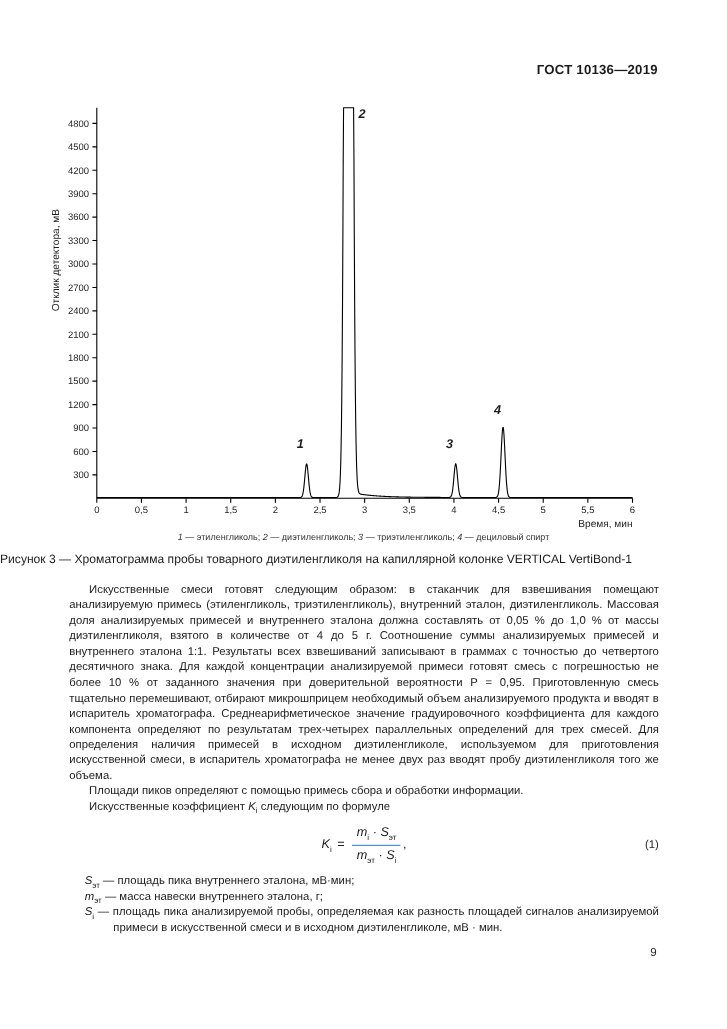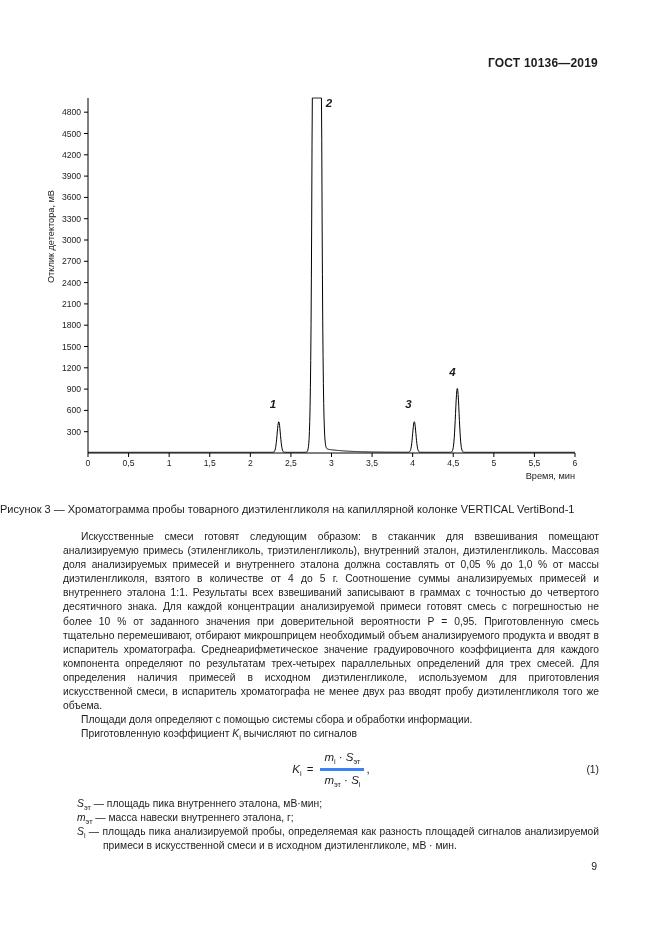--- a/index.html
+++ b/index.html
@@ -13,21 +13,21 @@
   .legend i{font-style:italic;}
   .fig-caption{position:absolute;top:503px;left:0;width:100%;font-size:11px;}
   .text-block{position:absolute;top:530px;left:63px;width:536px;font-size:10.3px;line-height:1.37;text-align:justify;}
   .para{margin:0;text-indent:18px;}
   .para i{font-style:italic;}
   sub{font-size:7.3px;line-height:0;}
   .formula-row{position:relative;margin:9px 0 8px 0;text-align:center;font-size:11.5px;}
   .formula-inner{display:inline-flex;align-items:center;}
   .eq{margin:0 5px;}
   .frac{display:inline-block;vertical-align:middle;text-align:center;margin:0 2px;}
-  .frac .num{display:block;border-bottom:3px solid #3b82f6;padding:0 4px 2px;}
+  .frac .num{display:block;border-bottom:1px solid #3b82f6;padding:0 4px 2px;}
   .frac .den{display:block;padding:2px 4px 0;}
   .formula-number{position:absolute;right:0;top:50%;transform:translateY(-50%);font-size:10.3px;}
   .defs{margin-top:2px;}
   .def-line{padding-left:26px;text-indent:-26px;}
   .def-indent{padding-left:40px;}
   .def-line i{font-style:italic;}
   .page-number{position:absolute;top:860px;right:64px;font-size:10.5px;}
 </style>
 </head>
 <body>
@@ -101,27 +101,28 @@
         <path d="M50.00 364.29L50.32 364.29L50.65 364.29L50.97 364.29L51.30 364.29L51.62 364.29L51.95 364.29L52.27 364.29L52.60 364.29L52.92 364.29L53.25 364.29L53.57 364.29L53.90 364.29L54.22 364.29L54.55 364.29L54.87 364.29L55.19 364.29L55.52 364.29L55.84 364.29L56.17 364.29L56.49 364.29L56.82 364.29L57.14 364.29L57.47 364.29L57.79 364.29L58.12 364.29L58.44 364.29L58.77 364.29L59.09 364.29L59.42 364.29L59.74 364.29L60.06 364.29L60.39 364.29L60.71 364.29L61.04 364.29L61.36 364.29L61.69 364.29L62.01 364.29L62.34 364.29L62.66 364.29L62.99 364.29L63.31 364.29L63.64 364.29L63.96 364.29L64.29 364.29L64.61 364.29L64.93 364.29L65.26 364.29L65.58 364.29L65.91 364.29L66.23 364.29L66.56 364.29L66.88 364.29L67.21 364.29L67.53 364.29L67.86 364.29L68.18 364.29L68.51 364.29L68.83 364.29L69.16 364.29L69.48 364.29L69.80 364.29L70.13 364.29L70.45 364.29L70.78 364.29L71.10 364.29L71.43 364.29L71.75 364.29L72.08 364.29L72.40 364.29L72.73 364.29L73.05 364.29L73.38 364.29L73.70 364.29L74.03 364.29L74.35 364.29L74.67 364.29L75.00 364.29L75.32 364.29L75.65 364.29L75.97 364.29L76.30 364.29L76.62 364.29L76.95 364.29L77.27 364.29L77.60 364.29L77.92 364.29L78.25 364.29L78.57 364.29L78.90 364.29L79.22 364.29L79.54 364.29L79.87 364.29L80.19 364.29L80.52 364.29L80.84 364.29L81.17 364.29L81.49 364.29L81.82 364.29L82.14 364.29L82.47 364.29L82.79 364.29L83.12 364.29L83.44 364.29L83.77 364.29L84.09 364.29L84.41 364.29L84.74 364.29L85.06 364.29L85.39 364.29L85.71 364.29L86.04 364.29L86.36 364.29L86.69 364.29L87.01 364.29L87.34 364.29L87.66 364.29L87.99 364.29L88.31 364.29L88.64 364.29L88.96 364.29L89.28 364.29L89.61 364.29L89.93 364.29L90.26 364.29L90.58 364.29L90.91 364.29L91.23 364.29L91.56 364.29L91.88 364.29L92.21 364.29L92.53 364.29L92.86 364.29L93.18 364.29L93.51 364.29L93.83 364.29L94.15 364.29L94.48 364.29L94.80 364.29L95.13 364.29L95.45 364.29L95.78 364.29L96.10 364.29L96.43 364.29L96.75 364.29L97.08 364.29L97.40 364.29L97.73 364.29L98.05 364.29L98.38 364.29L98.70 364.29L99.02 364.29L99.35 364.29L99.67 364.29L100.00 364.29L100.32 364.29L100.65 364.29L100.97 364.29L101.30 364.29L101.62 364.29L101.95 364.29L102.27 364.29L102.60 364.29L102.92 364.29L103.25 364.29L103.57 364.29L103.89 364.29L104.22 364.29L104.54 364.29L104.87 364.29L105.19 364.29L105.52 364.29L105.84 364.29L106.17 364.29L106.49 364.29L106.82 364.29L107.14 364.29L107.47 364.29L107.79 364.29L108.12 364.29L108.44 364.29L108.76 364.29L109.09 364.29L109.41 364.29L109.74 364.29L110.06 364.29L110.39 364.29L110.71 364.29L111.04 364.29L111.36 364.29L111.69 364.29L112.01 364.29L112.34 364.29L112.66 364.29L112.99 364.29L113.31 364.29L113.63 364.29L113.96 364.29L114.28 364.29L114.61 364.29L114.93 364.29L115.26 364.29L115.58 364.29L115.91 364.29L116.23 364.29L116.56 364.29L116.88 364.29L117.21 364.29L117.53 364.29L117.86 364.29L118.18 364.29L118.50 364.29L118.83 364.29L119.15 364.29L119.48 364.29L119.80 364.29L120.13 364.29L120.45 364.29L120.78 364.29L121.10 364.29L121.43 364.29L121.75 364.29L122.08 364.29L122.40 364.29L122.73 364.29L123.05 364.29L123.37 364.29L123.70 364.29L124.02 364.29L124.35 364.29L124.67 364.29L125.00 364.29L125.32 364.29L125.65 364.29L125.97 364.29L126.30 364.29L126.62 364.29L126.95 364.29L127.27 364.29L127.60 364.29L127.92 364.29L128.24 364.29L128.57 364.29L128.89 364.29L129.22 364.29L129.54 364.29L129.87 364.29L130.19 364.29L130.52 364.29L130.84 364.29L131.17 364.29L131.49 364.29L131.82 364.29L132.14 364.29L132.47 364.29L132.79 364.29L133.11 364.29L133.44 364.29L133.76 364.29L134.09 364.29L134.41 364.29L134.74 364.29L135.06 364.29L135.39 364.29L135.71 364.29L136.04 364.29L136.36 364.29L136.69 364.29L137.01 364.29L137.34 364.29L137.66 364.29L137.98 364.29L138.31 364.29L138.63 364.29L138.96 364.29L139.28 364.29L139.61 364.29L139.93 364.29L140.26 364.29L140.58 364.29L140.91 364.29L141.23 364.29L141.56 364.29L141.88 364.29L142.21 364.29L142.53 364.29L142.85 364.29L143.18 364.29L143.50 364.29L143.83 364.29L144.15 364.29L144.48 364.29L144.80 364.29L145.13 364.29L145.45 364.29L145.78 364.29L146.10 364.29L146.43 364.29L146.75 364.29L147.08 364.29L147.40 364.29L147.72 364.29L148.05 364.29L148.37 364.29L148.70 364.29L149.02 364.29L149.35 364.29L149.67 364.29L150.00 364.29L150.32 364.29L150.65 364.29L150.97 364.29L151.30 364.29L151.62 364.29L151.95 364.29L152.27 364.29L152.59 364.29L152.92 364.29L153.24 364.29L153.57 364.29L153.89 364.29L154.22 364.29L154.54 364.29L154.87 364.29L155.19 364.29L155.52 364.29L155.84 364.29L156.17 364.29L156.49 364.29L156.82 364.29L157.14 364.29L157.46 364.29L157.79 364.29L158.11 364.29L158.44 364.29L158.76 364.29L159.09 364.29L159.41 364.29L159.74 364.29L160.06 364.29L160.39 364.29L160.71 364.29L161.04 364.29L161.36 364.29L161.69 364.29L162.01 364.29L162.33 364.29L162.66 364.29L162.98 364.29L163.31 364.29L163.63 364.29L163.96 364.29L164.28 364.29L164.61 364.29L164.93 364.29L165.26 364.29L165.58 364.29L165.91 364.29L166.23 364.29L166.56 364.29L166.88 364.29L167.20 364.29L167.53 364.29L167.85 364.29L168.18 364.29L168.50 364.29L168.83 364.29L169.15 364.29L169.48 364.29L169.80 364.29L170.13 364.29L170.45 364.29L170.78 364.29L171.10 364.29L171.43 364.29L171.75 364.29L172.07 364.29L172.40 364.29L172.72 364.29L173.05 364.29L173.37 364.29L173.70 364.29L174.02 364.29L174.35 364.29L174.67 364.29L175.00 364.29L175.32 364.29L175.65 364.29L175.97 364.29L176.30 364.29L176.62 364.29L176.94 364.29L177.27 364.29L177.59 364.29L177.92 364.29L178.24 364.29L178.57 364.29L178.89 364.29L179.22 364.29L179.54 364.29L179.87 364.29L180.19 364.29L180.52 364.29L180.84 364.29L181.17 364.29L181.49 364.29L181.81 364.29L182.14 364.29L182.46 364.29L182.79 364.29L183.11 364.29L183.44 364.29L183.76 364.29L184.09 364.29L184.41 364.29L184.74 364.29L185.06 364.29L185.39 364.29L185.71 364.29L186.04 364.29L186.36 364.29L186.68 364.29L187.01 364.29L187.33 364.29L187.66 364.29L187.98 364.29L188.31 364.29L188.63 364.29L188.96 364.29L189.28 364.29L189.61 364.29L189.93 364.29L190.26 364.29L190.58 364.29L190.91 364.29L191.23 364.29L191.55 364.29L191.88 364.29L192.20 364.29L192.53 364.29L192.85 364.29L193.18 364.29L193.50 364.29L193.83 364.29L194.15 364.29L194.48 364.29L194.80 364.29L195.13 364.29L195.45 364.29L195.78 364.29L196.10 364.29L196.42 364.29L196.75 364.29L197.07 364.29L197.40 364.29L197.72 364.29L198.05 364.29L198.37 364.29L198.70 364.29L199.02 364.29L199.35 364.29L199.67 364.29L200.00 364.29L200.32 364.29L200.65 364.29L200.97 364.29L201.29 364.29L201.62 364.29L201.94 364.29L202.27 364.29L202.59 364.29L202.92 364.29L203.24 364.29L203.57 364.29L203.89 364.29L204.22 364.29L204.54 364.29L204.87 364.29L205.19 364.29L205.52 364.29L205.84 364.29L206.16 364.29L206.49 364.29L206.81 364.29L207.14 364.29L207.46 364.29L207.79 364.29L208.11 364.29L208.44 364.29L208.76 364.29L209.09 364.29L209.41 364.29L209.74 364.29L210.06 364.29L210.39 364.29L210.71 364.29L211.03 364.29L211.36 364.29L211.68 364.29L212.01 364.29L212.33 364.29L212.66 364.29L212.98 364.29L213.31 364.29L213.63 364.29L213.96 364.29L214.28 364.29L214.61 364.29L214.93 364.29L215.26 364.29L215.58 364.29L215.90 364.29L216.23 364.29L216.55 364.29L216.88 364.29L217.20 364.29L217.53 364.29L217.85 364.29L218.18 364.29L218.50 364.29L218.83 364.29L219.15 364.29L219.48 364.29L219.80 364.29L220.13 364.29L220.45 364.29L220.77 364.29L221.10 364.29L221.42 364.29L221.75 364.29L222.07 364.29L222.40 364.29L222.72 364.29L223.05 364.29L223.37 364.29L223.70 364.29L224.02 364.29L224.35 364.29L224.67 364.29L225.00 364.29L225.32 364.29L225.64 364.29L225.97 364.29L226.29 364.29L226.62 364.29L226.94 364.29L227.27 364.29L227.59 364.29L227.92 364.29L228.24 364.29L228.57 364.29L228.89 364.29L229.22 364.29L229.54 364.29L229.87 364.29L230.19 364.29L230.51 364.29L230.84 364.29L231.16 364.29L231.49 364.29L231.81 364.29L232.14 364.29L232.46 364.29L232.79 364.29L233.11 364.29L233.44 364.29L233.76 364.29L234.09 364.28L234.41 364.27L234.74 364.26L235.06 364.22L235.38 364.16L235.71 364.04L236.03 363.83L236.36 363.49L236.68 362.95L237.01 362.12L237.33 360.92L237.66 359.27L237.98 357.09L238.31 354.38L238.63 351.18L238.96 347.62L239.28 343.93L239.61 340.39L239.93 337.35L240.25 335.10L240.58 333.91L240.90 333.91L241.23 335.10L241.55 337.35L241.88 340.39L242.20 343.93L242.53 347.62L242.85 351.18L243.18 354.38L243.50 357.09L243.83 359.27L244.15 360.92L244.48 362.12L244.80 362.95L245.12 363.49L245.45 363.83L245.77 364.04L246.10 364.16L246.42 364.22L246.75 364.26L247.07 364.27L247.40 364.28L247.72 364.29L248.05 364.29L248.37 364.29L248.70 364.29L249.02 364.29L249.35 364.29L249.67 364.29L249.99 364.29L250.32 364.29L250.64 364.29L250.97 364.29L251.29 364.29L251.62 364.29L251.94 364.29L252.27 364.29L252.59 364.29L252.92 364.29L253.24 364.29L253.57 364.29L253.89 364.29L254.22 364.29L254.54 364.29L254.86 364.29L255.19 364.29L255.51 364.29L255.84 364.29L256.16 364.29L256.49 364.29L256.81 364.29L257.14 364.29L257.46 364.29L257.79 364.29L258.11 364.29L258.44 364.29L258.76 364.29L259.09 364.29L259.41 364.29L259.73 364.29L260.06 364.29L260.38 364.29L260.71 364.29L261.03 364.29L261.36 364.29L261.68 364.29L262.01 364.29L262.33 364.29L262.66 364.29L262.98 364.29L263.31 364.29L263.63 364.29L263.96 364.29L264.28 364.29L264.60 364.29L264.93 364.29L265.25 364.29L265.58 364.29L265.90 364.29L266.23 364.29L266.55 364.28L266.88 364.28L267.20 364.27L267.53 364.25L267.85 364.21L268.18 364.15L268.50 364.04L268.83 363.85L269.15 363.53L269.47 363.00L269.80 362.15L270.12 360.81L270.45 358.71L270.77 355.51L271.10 350.71L271.42 343.67L271.75 333.53L272.07 319.21L272.40 299.39L272.72 272.50L273.05 236.75L273.37 190.21L273.70 130.87L274.02 56.81L274.34 10.00L274.67 10.00L274.99 10.00L275.32 10.00L275.64 10.00L275.97 10.00L276.29 10.00L276.62 10.00L276.94 10.00L277.27 10.00L277.59 10.00L277.92 10.00L278.24 10.00L278.57 10.00L278.89 10.00L279.21 10.00L279.54 10.00L279.86 10.00L280.19 10.00L280.51 10.00L280.84 10.00L281.16 10.00L281.49 10.00L281.81 10.00L282.14 10.00L282.46 10.00L282.79 10.00L283.11 10.00L283.44 10.00L283.76 52.72L284.08 126.84L284.41 186.24L284.73 232.85L285.06 268.66L285.38 295.61L285.71 315.49L286.03 329.87L286.36 340.07L286.68 347.17L287.01 352.02L287.33 355.28L287.66 357.43L287.98 358.83L288.31 359.73L288.63 360.31L288.95 360.68L289.28 360.92L289.60 361.08L289.93 361.19L290.25 361.28L290.58 361.34L290.90 361.40L291.23 361.45L291.55 361.50L291.88 361.54L292.20 361.59L292.53 361.63L292.85 361.67L293.18 361.72L293.50 361.76L293.82 361.80L294.15 361.84L294.47 361.88L294.80 361.91L295.12 361.95L295.45 361.99L295.77 362.03L296.10 362.06L296.42 362.10L296.75 362.13L297.07 362.17L297.40 362.20L297.72 362.23L298.05 362.27L298.37 362.30L298.69 362.33L299.02 362.36L299.34 362.39L299.67 362.42L299.99 362.45L300.32 362.48L300.64 362.51L300.97 362.54L301.29 362.56L301.62 362.59L301.94 362.62L302.27 362.65L302.59 362.67L302.92 362.70L303.24 362.72L303.56 362.75L303.89 362.77L304.21 362.80L304.54 362.82L304.86 362.84L305.19 362.87L305.51 362.89L305.84 362.91L306.16 362.93L306.49 362.95L306.81 362.98L307.14 363.00L307.46 363.02L307.79 363.04L308.11 363.06L308.43 363.08L308.76 363.10L309.08 363.11L309.41 363.13L309.73 363.15L310.06 363.17L310.38 363.19L310.71 363.21L311.03 363.22L311.36 363.24L311.68 363.26L312.01 363.27L312.33 363.29L312.66 363.30L312.98 363.32L313.30 363.34L313.63 363.35L313.95 363.37L314.28 363.38L314.60 363.39L314.93 363.41L315.25 363.42L315.58 363.44L315.90 363.45L316.23 363.46L316.55 363.48L316.88 363.49L317.20 363.50L317.53 363.51L317.85 363.53L318.17 363.54L318.50 363.55L318.82 363.56L319.15 363.57L319.47 363.59L319.80 363.60L320.12 363.61L320.45 363.62L320.77 363.63L321.10 363.64L321.42 363.65L321.75 363.66L322.07 363.67L322.40 363.68L322.72 363.69L323.04 363.70L323.37 363.71L323.69 363.72L324.02 363.73L324.34 363.74L324.67 363.74L324.99 363.75L325.32 363.76L325.64 363.77L325.97 363.78L326.29 363.79L326.62 363.79L326.94 363.80L327.27 363.81L327.59 363.82L327.91 363.83L328.24 363.83L328.56 363.84L328.89 363.85L329.21 363.85L329.54 363.86L329.86 363.87L330.19 363.87L330.51 363.88L330.84 363.89L331.16 363.89L331.49 363.90L331.81 363.91L332.14 363.91L332.46 363.92L332.78 363.92L333.11 363.93L333.43 363.94L333.76 363.94L334.08 363.95L334.41 363.95L334.73 363.96L335.06 363.96L335.38 363.97L335.71 363.97L336.03 363.98L336.36 363.98L336.68 363.99L337.01 363.99L337.33 364.00L337.65 364.00L337.98 364.01L338.30 364.01L338.63 364.02L338.95 364.02L339.28 364.02L339.60 364.03L339.93 364.03L340.25 364.04L340.58 364.04L340.90 364.05L341.23 364.05L341.55 364.05L341.88 364.06L342.20 364.06L342.52 364.06L342.85 364.07L343.17 364.07L343.50 364.07L343.82 364.08L344.15 364.08L344.47 364.08L344.80 364.09L345.12 364.09L345.45 364.09L345.77 364.10L346.10 364.10L346.42 364.10L346.75 364.11L347.07 364.11L347.39 364.11L347.72 364.11L348.04 364.12L348.37 364.12L348.69 364.12L349.02 364.13L349.34 364.13L349.67 364.13L349.99 364.13L350.32 364.14L350.64 364.14L350.97 364.14L351.29 364.14L351.62 364.15L351.94 364.15L352.26 364.15L352.59 364.15L352.91 364.15L353.24 364.16L353.56 364.16L353.89 364.16L354.21 364.16L354.54 364.16L354.86 364.17L355.19 364.17L355.51 364.17L355.84 364.17L356.16 364.17L356.49 364.18L356.81 364.18L357.13 364.18L357.46 364.18L357.78 364.18L358.11 364.19L358.43 364.19L358.76 364.19L359.08 364.19L359.41 364.19L359.73 364.19L360.06 364.19L360.38 364.20L360.71 364.20L361.03 364.20L361.36 364.20L361.68 364.20L362.00 364.20L362.33 364.20L362.65 364.21L362.98 364.21L363.30 364.21L363.63 364.21L363.95 364.21L364.28 364.21L364.60 364.21L364.93 364.22L365.25 364.22L365.58 364.22L365.90 364.22L366.23 364.22L366.55 364.22L366.87 364.22L367.20 364.22L367.52 364.22L367.85 364.23L368.17 364.23L368.50 364.23L368.82 364.23L369.15 364.23L369.47 364.23L369.80 364.22L370.12 364.21L370.45 364.19L370.77 364.14L371.10 364.05L371.42 363.90L371.74 363.63L372.07 363.20L372.39 362.52L372.72 361.52L373.04 360.11L373.37 358.20L373.69 355.75L374.02 352.78L374.34 349.38L374.67 345.73L374.99 342.08L375.32 338.74L375.64 336.06L375.97 334.32L376.29 333.72L376.61 334.32L376.94 336.07L377.26 338.75L377.59 342.08L377.91 345.73L378.24 349.39L378.56 352.79L378.89 355.76L379.21 358.21L379.54 360.12L379.86 361.54L380.19 362.54L380.51 363.22L380.84 363.65L381.16 363.92L381.48 364.07L381.81 364.16L382.13 364.21L382.46 364.24L382.78 364.25L383.11 364.25L383.43 364.26L383.76 364.26L384.08 364.26L384.41 364.26L384.73 364.26L385.06 364.26L385.38 364.26L385.71 364.26L386.03 364.26L386.35 364.26L386.68 364.26L387.00 364.26L387.33 364.27L387.65 364.27L387.98 364.27L388.30 364.27L388.63 364.27L388.95 364.27L389.28 364.27L389.60 364.27L389.93 364.27L390.25 364.27L390.58 364.27L390.90 364.27L391.22 364.27L391.55 364.27L391.87 364.27L392.20 364.27L392.52 364.27L392.85 364.27L393.17 364.27L393.50 364.27L393.82 364.27L394.15 364.27L394.47 364.27L394.80 364.27L395.12 364.27L395.45 364.27L395.77 364.27L396.09 364.27L396.42 364.27L396.74 364.27L397.07 364.27L397.39 364.27L397.72 364.28L398.04 364.28L398.37 364.28L398.69 364.28L399.02 364.28L399.34 364.28L399.67 364.28L399.99 364.28L400.32 364.28L400.64 364.28L400.96 364.28L401.29 364.28L401.61 364.28L401.94 364.28L402.26 364.28L402.59 364.28L402.91 364.28L403.24 364.28L403.56 364.28L403.89 364.28L404.21 364.28L404.54 364.28L404.86 364.28L405.19 364.28L405.51 364.28L405.83 364.28L406.16 364.28L406.48 364.28L406.81 364.28L407.13 364.28L407.46 364.28L407.78 364.28L408.11 364.28L408.43 364.28L408.76 364.28L409.08 364.28L409.41 364.28L409.73 364.28L410.06 364.28L410.38 364.28L410.70 364.28L411.03 364.28L411.35 364.28L411.68 364.28L412.00 364.27L412.33 364.25L412.65 364.22L412.98 364.16L413.30 364.06L413.63 363.88L413.95 363.57L414.28 363.08L414.60 362.31L414.93 361.14L415.25 359.45L415.57 357.10L415.90 353.95L416.22 349.91L416.55 344.93L416.87 339.07L417.20 332.50L417.52 325.53L417.85 318.56L418.17 312.10L418.50 306.66L418.82 302.72L419.15 300.65L419.47 300.65L419.80 302.72L420.12 306.66L420.44 312.10L420.77 318.56L421.09 325.53L421.42 332.50L421.74 339.07L422.07 344.93L422.39 349.91L422.72 353.96L423.04 357.11L423.37 359.46L423.69 361.14L424.02 362.31L424.34 363.08L424.67 363.58L424.99 363.88L425.31 364.06L425.64 364.17L425.96 364.22L426.29 364.26L426.61 364.27L426.94 364.28L427.26 364.28L427.59 364.29L427.91 364.29L428.24 364.29L428.56 364.29L428.89 364.29L429.21 364.29L429.54 364.29L429.86 364.29L430.18 364.29L430.51 364.29L430.83 364.29L431.16 364.29L431.48 364.29L431.81 364.29L432.13 364.29L432.46 364.29L432.78 364.29L433.11 364.29L433.43 364.29L433.76 364.29L434.08 364.29L434.41 364.29L434.73 364.29L435.05 364.29L435.38 364.29L435.70 364.29L436.03 364.29L436.35 364.29L436.68 364.29L437.00 364.29L437.33 364.29L437.65 364.29L437.98 364.29L438.30 364.29L438.63 364.29L438.95 364.29L439.28 364.29L439.60 364.29L439.92 364.29L440.25 364.29L440.57 364.29L440.90 364.29L441.22 364.29L441.55 364.29L441.87 364.29L442.20 364.29L442.52 364.29L442.85 364.29L443.17 364.29L443.50 364.29L443.82 364.29L444.15 364.29L444.47 364.29L444.79 364.29L445.12 364.29L445.44 364.29L445.77 364.29L446.09 364.29L446.42 364.29L446.74 364.29L447.07 364.29L447.39 364.29L447.72 364.29L448.04 364.29L448.37 364.29L448.69 364.29L449.02 364.29L449.34 364.29L449.66 364.29L449.99 364.29L450.31 364.29L450.64 364.29L450.96 364.29L451.29 364.29L451.61 364.29L451.94 364.29L452.26 364.29L452.59 364.29L452.91 364.29L453.24 364.29L453.56 364.29L453.89 364.29L454.21 364.29L454.53 364.29L454.86 364.29L455.18 364.29L455.51 364.29L455.83 364.29L456.16 364.29L456.48 364.29L456.81 364.29L457.13 364.29L457.46 364.29L457.78 364.29L458.11 364.29L458.43 364.29L458.76 364.29L459.08 364.29L459.40 364.29L459.73 364.29L460.05 364.29L460.38 364.29L460.70 364.29L461.03 364.29L461.35 364.29L461.68 364.29L462.00 364.29L462.33 364.29L462.65 364.29L462.98 364.29L463.30 364.29L463.63 364.29L463.95 364.29L464.27 364.29L464.60 364.29L464.92 364.29L465.25 364.29L465.57 364.29L465.90 364.29L466.22 364.29L466.55 364.29L466.87 364.29L467.20 364.29L467.52 364.29L467.85 364.29L468.17 364.29L468.50 364.29L468.82 364.29L469.14 364.29L469.47 364.29L469.79 364.29L470.12 364.29L470.44 364.29L470.77 364.29L471.09 364.29L471.42 364.29L471.74 364.29L472.07 364.29L472.39 364.29L472.72 364.29L473.04 364.29L473.37 364.29L473.69 364.29L474.01 364.29L474.34 364.29L474.66 364.29L474.99 364.29L475.31 364.29L475.64 364.29L475.96 364.29L476.29 364.29L476.61 364.29L476.94 364.29L477.26 364.29L477.59 364.29L477.91 364.29L478.24 364.29L478.56 364.29L478.88 364.29L479.21 364.29L479.53 364.29L479.86 364.29L480.18 364.29L480.51 364.29L480.83 364.29L481.16 364.29L481.48 364.29L481.81 364.29L482.13 364.29L482.46 364.29L482.78 364.29L483.11 364.29L483.43 364.29L483.75 364.29L484.08 364.29L484.40 364.29L484.73 364.29L485.05 364.29L485.38 364.29L485.70 364.29L486.03 364.29L486.35 364.29L486.68 364.29L487.00 364.29L487.33 364.29L487.65 364.29L487.98 364.29L488.30 364.29L488.62 364.29L488.95 364.29L489.27 364.29L489.60 364.29L489.92 364.29L490.25 364.29L490.57 364.29L490.90 364.29L491.22 364.29L491.55 364.29L491.87 364.29L492.20 364.29L492.52 364.29L492.85 364.29L493.17 364.29L493.49 364.29L493.82 364.29L494.14 364.29L494.47 364.29L494.79 364.29L495.12 364.29L495.44 364.29L495.77 364.29L496.09 364.29L496.42 364.29L496.74 364.29L497.07 364.29L497.39 364.29L497.72 364.29L498.04 364.29L498.36 364.29L498.69 364.29L499.01 364.29L499.34 364.29L499.66 364.29L499.99 364.29L500.31 364.29L500.64 364.29L500.96 364.29L501.29 364.29L501.61 364.29L501.94 364.29L502.26 364.29L502.59 364.29L502.91 364.29L503.23 364.29L503.56 364.29L503.88 364.29L504.21 364.29L504.53 364.29L504.86 364.29L505.18 364.29L505.51 364.29L505.83 364.29L506.16 364.29L506.48 364.29L506.81 364.29L507.13 364.29L507.46 364.29L507.78 364.29L508.10 364.29L508.43 364.29L508.75 364.29L509.08 364.29L509.40 364.29L509.73 364.29L510.05 364.29L510.38 364.29L510.70 364.29L511.03 364.29L511.35 364.29L511.68 364.29L512.00 364.29L512.33 364.29L512.65 364.29L512.97 364.29L513.30 364.29L513.62 364.29L513.95 364.29L514.27 364.29L514.60 364.29L514.92 364.29L515.25 364.29L515.57 364.29L515.90 364.29L516.22 364.29L516.55 364.29L516.87 364.29L517.20 364.29L517.52 364.29L517.84 364.29L518.17 364.29L518.49 364.29L518.82 364.29L519.14 364.29L519.47 364.29L519.79 364.29L520.12 364.29L520.44 364.29L520.77 364.29L521.09 364.29L521.42 364.29L521.74 364.29L522.07 364.29L522.39 364.29L522.71 364.29L523.04 364.29L523.36 364.29L523.69 364.29L524.01 364.29L524.34 364.29L524.66 364.29L524.99 364.29L525.31 364.29L525.64 364.29L525.96 364.29L526.29 364.29L526.61 364.29L526.94 364.29L527.26 364.29L527.58 364.29L527.91 364.29L528.23 364.29L528.56 364.29L528.88 364.29L529.21 364.29L529.53 364.29L529.86 364.29L530.18 364.29L530.51 364.29L530.83 364.29L531.16 364.29L531.48 364.29L531.81 364.29L532.13 364.29L532.45 364.29L532.78 364.29L533.10 364.29L533.43 364.29L533.75 364.29L534.08 364.29L534.40 364.29L534.73 364.29L535.05 364.29L535.38 364.29L535.70 364.29L536.03 364.29L536.35 364.29L536.68 364.29L537.00 364.29" fill="none" stroke="#000" stroke-width="1"></path>
         <text x="231.81333333333333" y="319.56" font-size="11.5" font-style="italic" font-weight="bold">1</text>
         <text x="287.8183333333333" y="19.230000000000018" font-size="11.5" font-style="italic" font-weight="bold">2</text>
         <text x="367.3616666666667" y="319.56" font-size="11.5" font-style="italic" font-weight="bold">3</text>
         <text x="411.19166666666666" y="288.32" font-size="11.5" font-style="italic" font-weight="bold">4</text>
         <text x="537" y="391" text-anchor="end" font-size="9.2">Время, мин</text>
         <text transform="translate(16,102) rotate(-90)" text-anchor="end" font-size="9.2">Отклик детектора, мВ</text>
       </svg>
   </div>
 
+  <div class="legend" id="legend"><i>1</i> — этиленгликоль; <i>2</i> — диэтиленгликоль; <i>3</i> — триэтиленгликоль; <i>4</i> — дециловый спирт</div>
 
   <div class="fig-caption">Рисунок 3 — Хроматограмма пробы товарного диэтиленгликоля на капиллярной колонке VERTICAL VertiBond-1</div>
 
   <div class="text-block">
     <p class="para">Искусственные смеси готовят следующим образом: в стаканчик для взвешивания помещают анализируемую примесь (этиленгликоль, триэтиленгликоль), внутренний эталон, диэтиленгликоль. Массовая доля анализируемых примесей и внутреннего эталона должна составлять от 0,05 % до 1,0 % от массы диэтиленгликоля, взятого в количестве от 4 до 5 г. Соотношение суммы анализируемых примесей и внутреннего эталона 1:1. Результаты всех взвешиваний записывают в граммах с точностью до четвертого десятичного знака. Для каждой концентрации анализируемой примеси готовят смесь с погрешностью не более 10 % от заданного значения при доверительной вероятности Р = 0,95. Приготовленную смесь тщательно перемешивают, отбирают микрошприцем необходимый объем анализируемого продукта и вводят в испаритель хроматографа. Среднеарифметическое значение градуировочного коэффициента для каждого компонента определяют по результатам трех-четырех параллельных определений для трех смесей. Для определения наличия примесей в исходном диэтиленгликоле, используемом для приготовления искусственной смеси, в испаритель хроматографа не менее двух раз вводят пробу диэтиленгликоля того же объема.</p>
-    <p class="para">Площади доля определяют с помощью системы сбора и обработки информации.</p>
-    <p class="para"><span>Приготовленную коэффициент </span><i>K</i><sub>i</sub><span> вычисляют по сигналов</span></p>
+    <p class="para">Площади пиков определяют с помощью примесь сбора и обработки информации.</p>
+    <p class="para"><span>Искусственные коэффициент </span><i>K</i><sub>i</sub><span> следующим по формуле</span></p>
 
     <div class="formula-row">
       <span class="formula-inner">
         <span><i>K</i><sub>i</sub></span>
         <span class="eq">=</span>
         <span class="frac">
           <span class="num"><i>m</i><sub>i</sub> <span>·</span> <i>S</i><sub>эт</sub></span>
           <span class="den"><i>m</i><sub>эт</sub> <span>·</span> <i>S</i><sub>i</sub></span>
         </span>
         <span>,</span>

